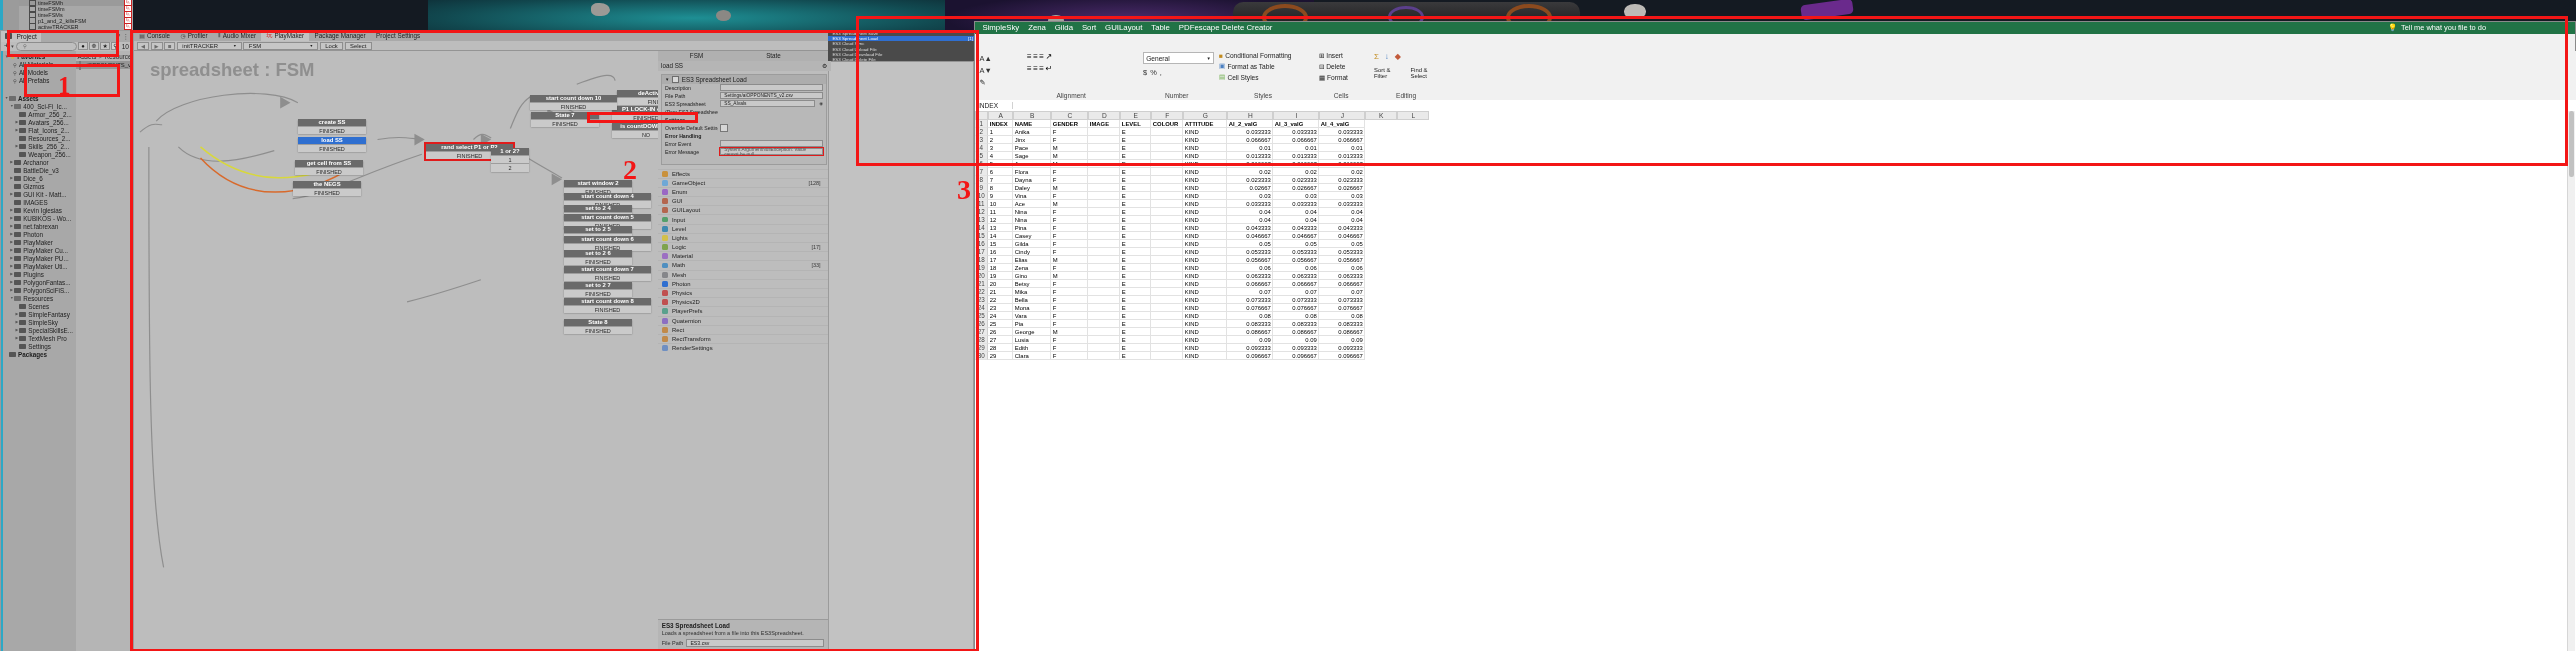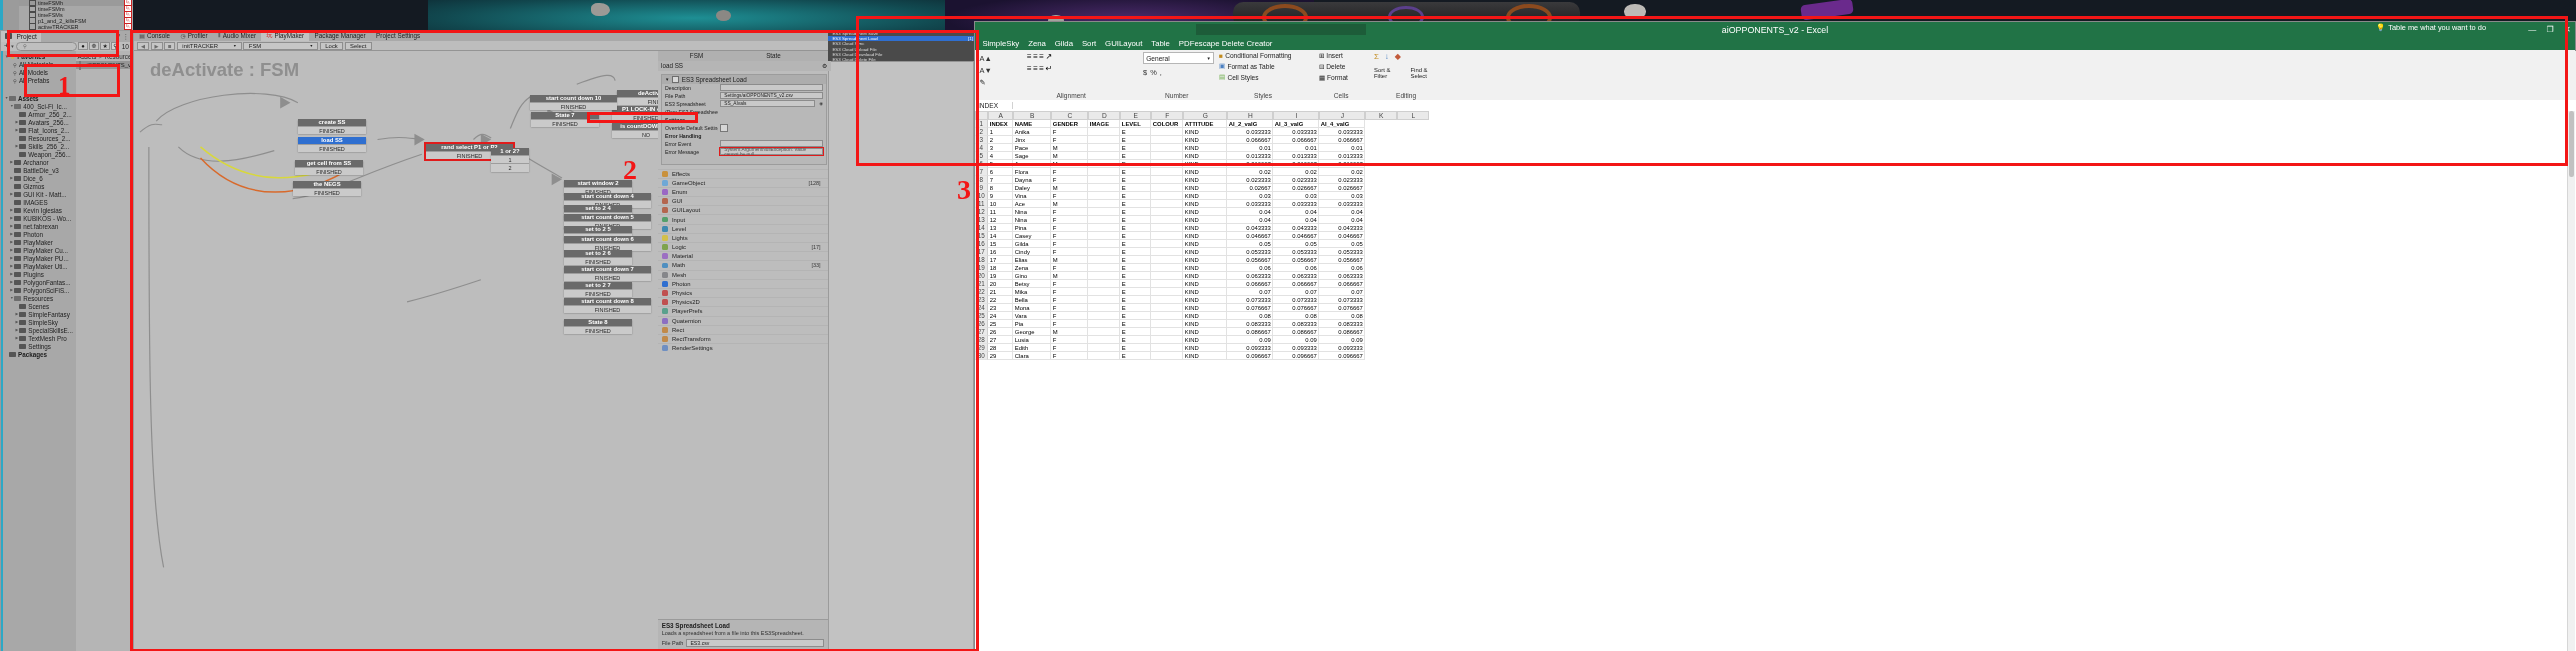--- a/index.html
+++ b/index.html
@@ -364,21 +364,21 @@
       </div>
       <div class="btn" style="height:8px;font-size:5.9px;width:75px;justify-content:space-between;">
         <span>FSM</span>
         <span style="font-size:3.7px;">▼</span>
       </div>
       <div class="btn" style="height:8px;font-size:5.9px;">Lock</div>
       <div class="btn" style="height:8px;font-size:5.9px;">Select</div>
     </div>
 
     <div class="abs" id="graph" style="left:0;top:20px;width:524px;height:602px;background:#bdbdbd;overflow:hidden;">
-      <div class="abs" style="left:16px;top:8.9px;font-size:18.5px;color:#8f8f8f;font-weight:bold;white-space:nowrap;">deActivate : FSM</div>
+      <div class="abs" style="left:16px;top:8.9px;font-size:18.5px;color:#8f8f8f;font-weight:bold;white-space:nowrap;">spreadsheet : FSM</div>
       <svg class="abs" style="left:0;top:0;width:524px;height:602px;pointer-events:none;" viewBox="0 0 710 816">
         <g fill="none" stroke="#8e8e8e" stroke-width="1.6">
           <path d="M8 110 C 25 95, 30 100, 38 100"></path>
           <path d="M30 95 C 60 60, 180 45, 222 70"></path>
           <path d="M60 130 C 90 160, 140 150, 190 135"></path>
           <path d="M215 200 C 260 195, 300 170, 390 140"></path>
           <path d="M330 120 C 360 115, 370 118, 392 120"></path>
           <path d="M460 120 C 470 110, 475 112, 484 118"></path>
           <path d="M510 105 C 520 80, 525 70, 537 62"></path>
           <path d="M510 130 C 540 150, 560 160, 580 172"></path>
@@ -681,33 +681,24 @@
             <span>ES3 Cloud Download File</span>
           </div>
           <div class="actrow" style="height: 5.3px; font-size: 4.4px; padding-left: 4.4px; color: rgb(220, 220, 220);">
             <span>ES3 Cloud Delete File</span>
           </div>
         </div>
     </div>
   </div>
 
   <div class="xl" style="left:974px;top:20.7px;width:1602px;height:631px;">
-    <div class="xl-title">
-      <span>aiOPPONENTS_v2 - Excel</span>
-      <div class="abs" style="right:4.4px;top:0;height:16px;display:flex;align-items:center;gap:10.3px;font-size:8px;">
-        <span>—</span>
-        <span>❐</span>
-        <span>✕</span>
-      </div>
-      <div class="abs" style="left:221px;top:2.2px;width:170px;height:11px;background:#1d5c39;"></div>
-    </div>
     <div class="xl-ribtabs" id="xl-tabs">
       <div class="abs" style="right:89px;top:1.5px;font-size:7.4px;color:#fff;display:flex;align-items:center;gap:3px;">
         <span>💡</span>
-        <span>Table me what you want to do</span>
+        <span>Tell me what you file to do</span>
       </div>
     <span>SimpleSky</span>
         <span>Zena</span>
         <span>Gilda</span>
         <span>Sort</span>
         <span>GUILayout</span>
         <span>Table</span>
         <span>PDFescape Delete Creator</span>
       </div>
 

